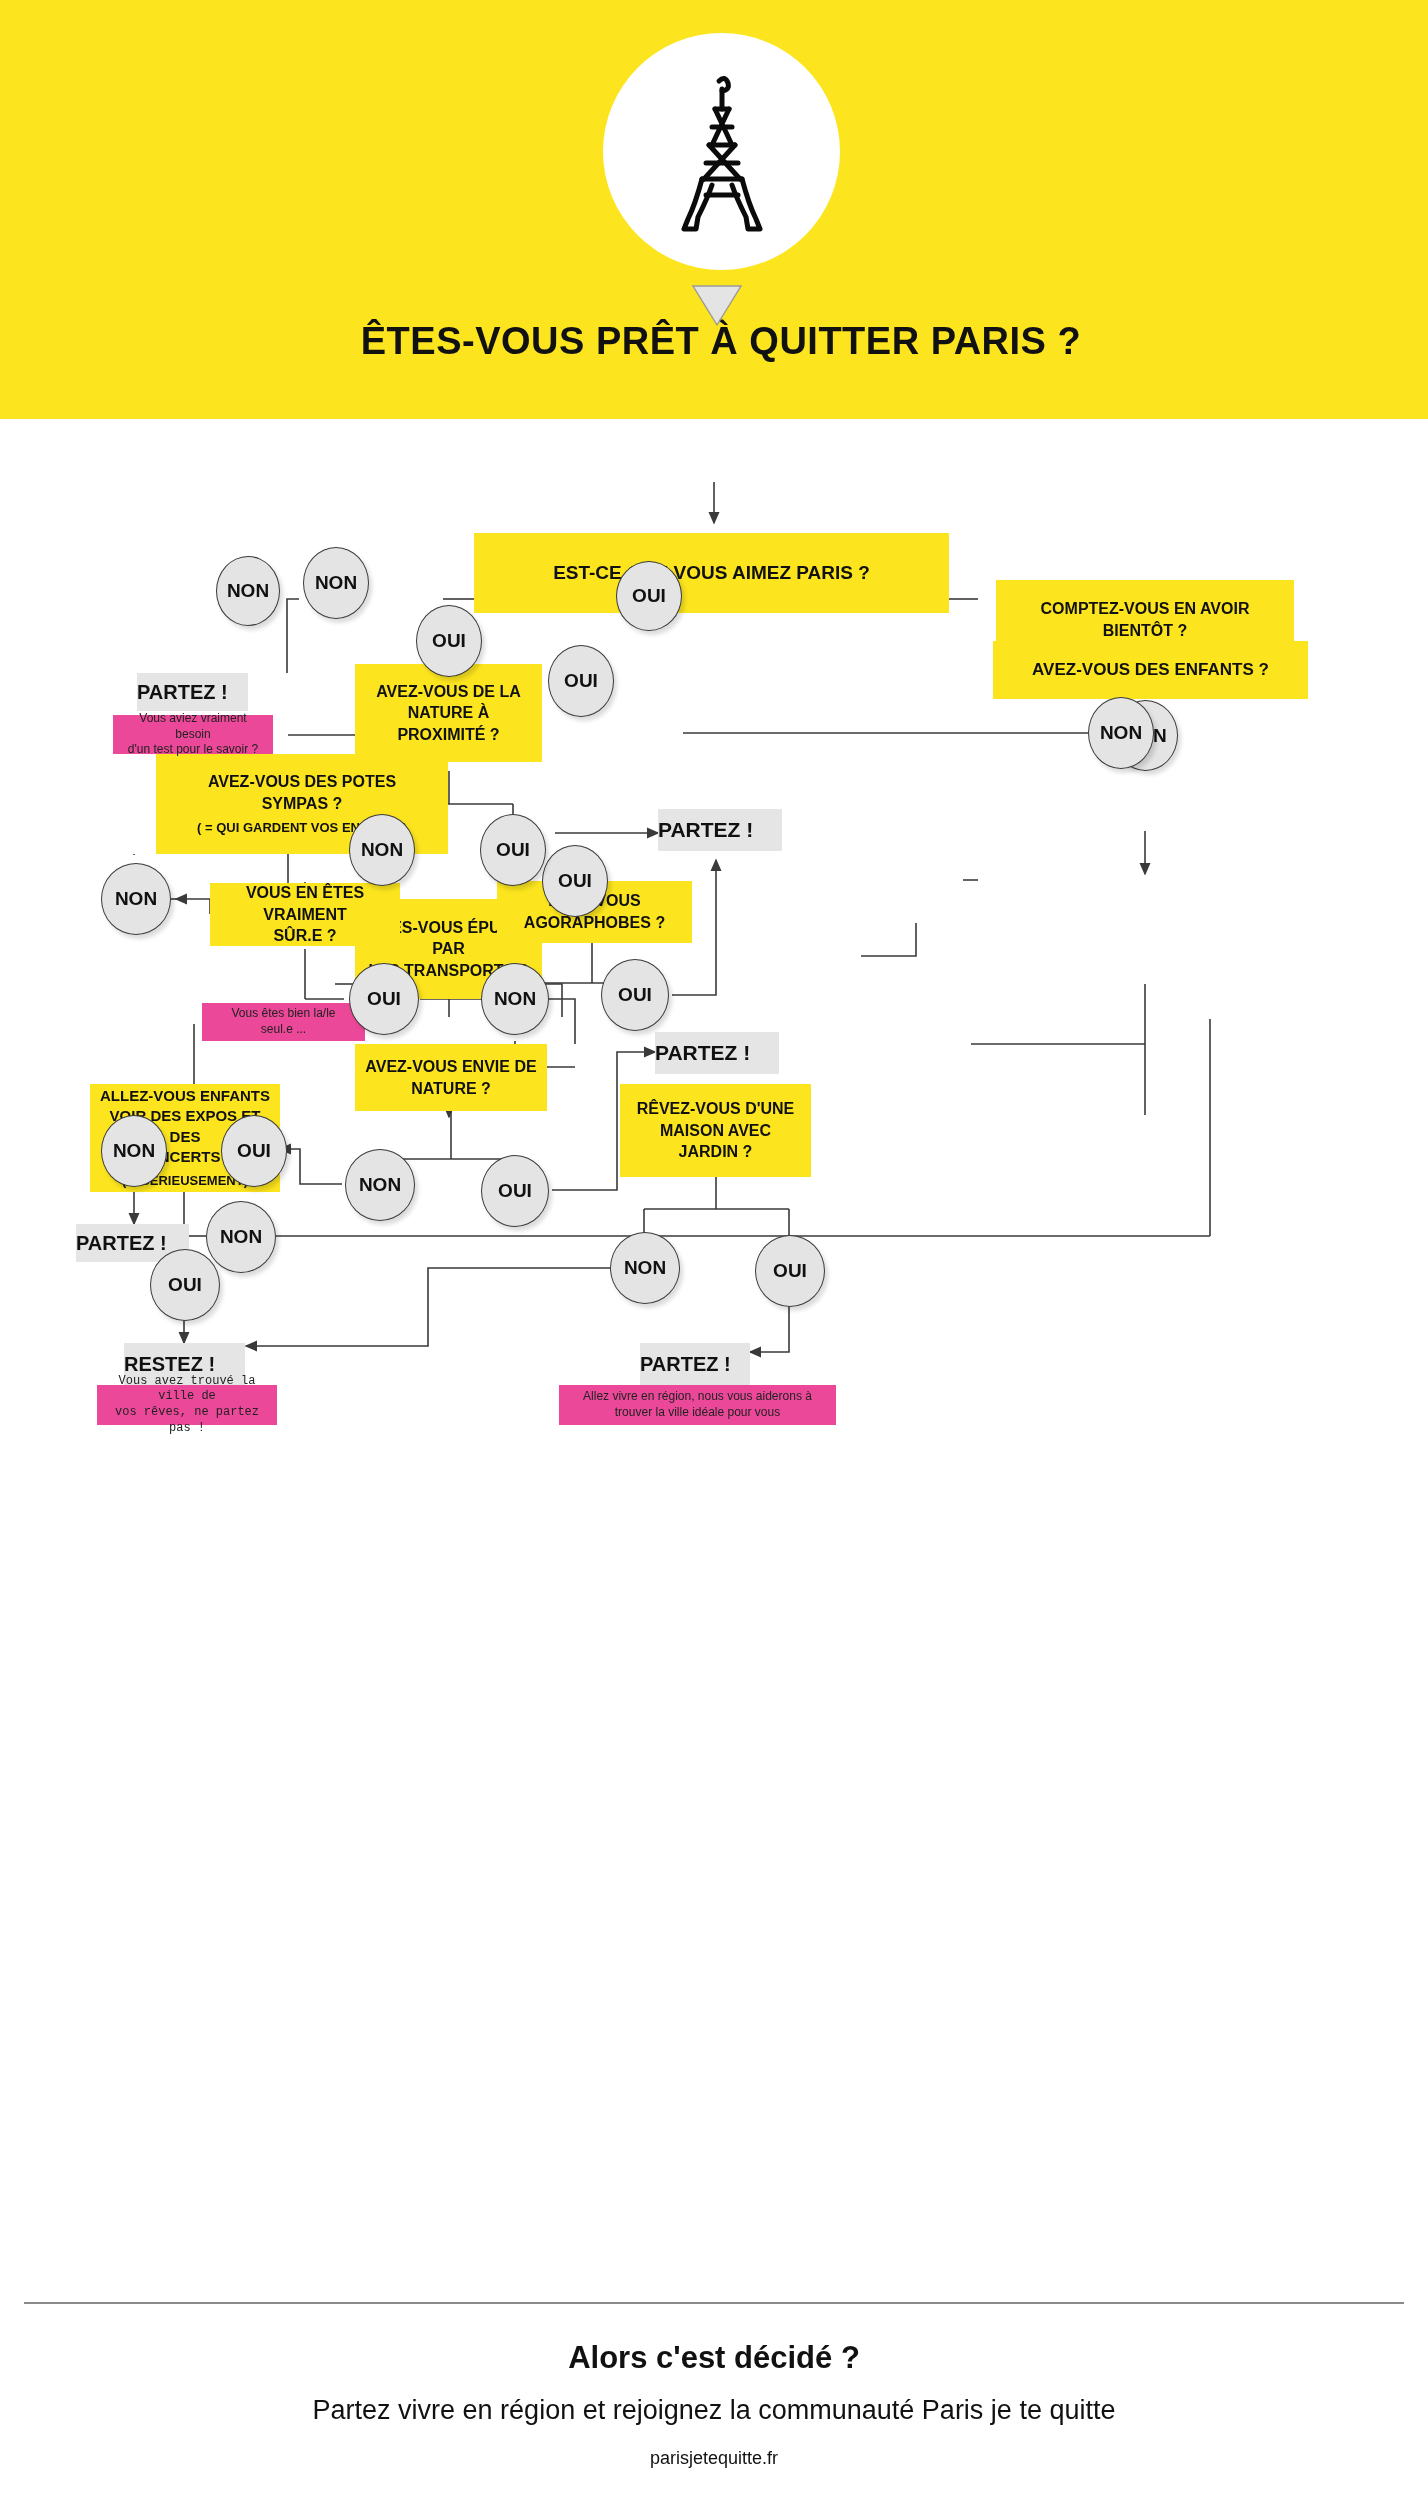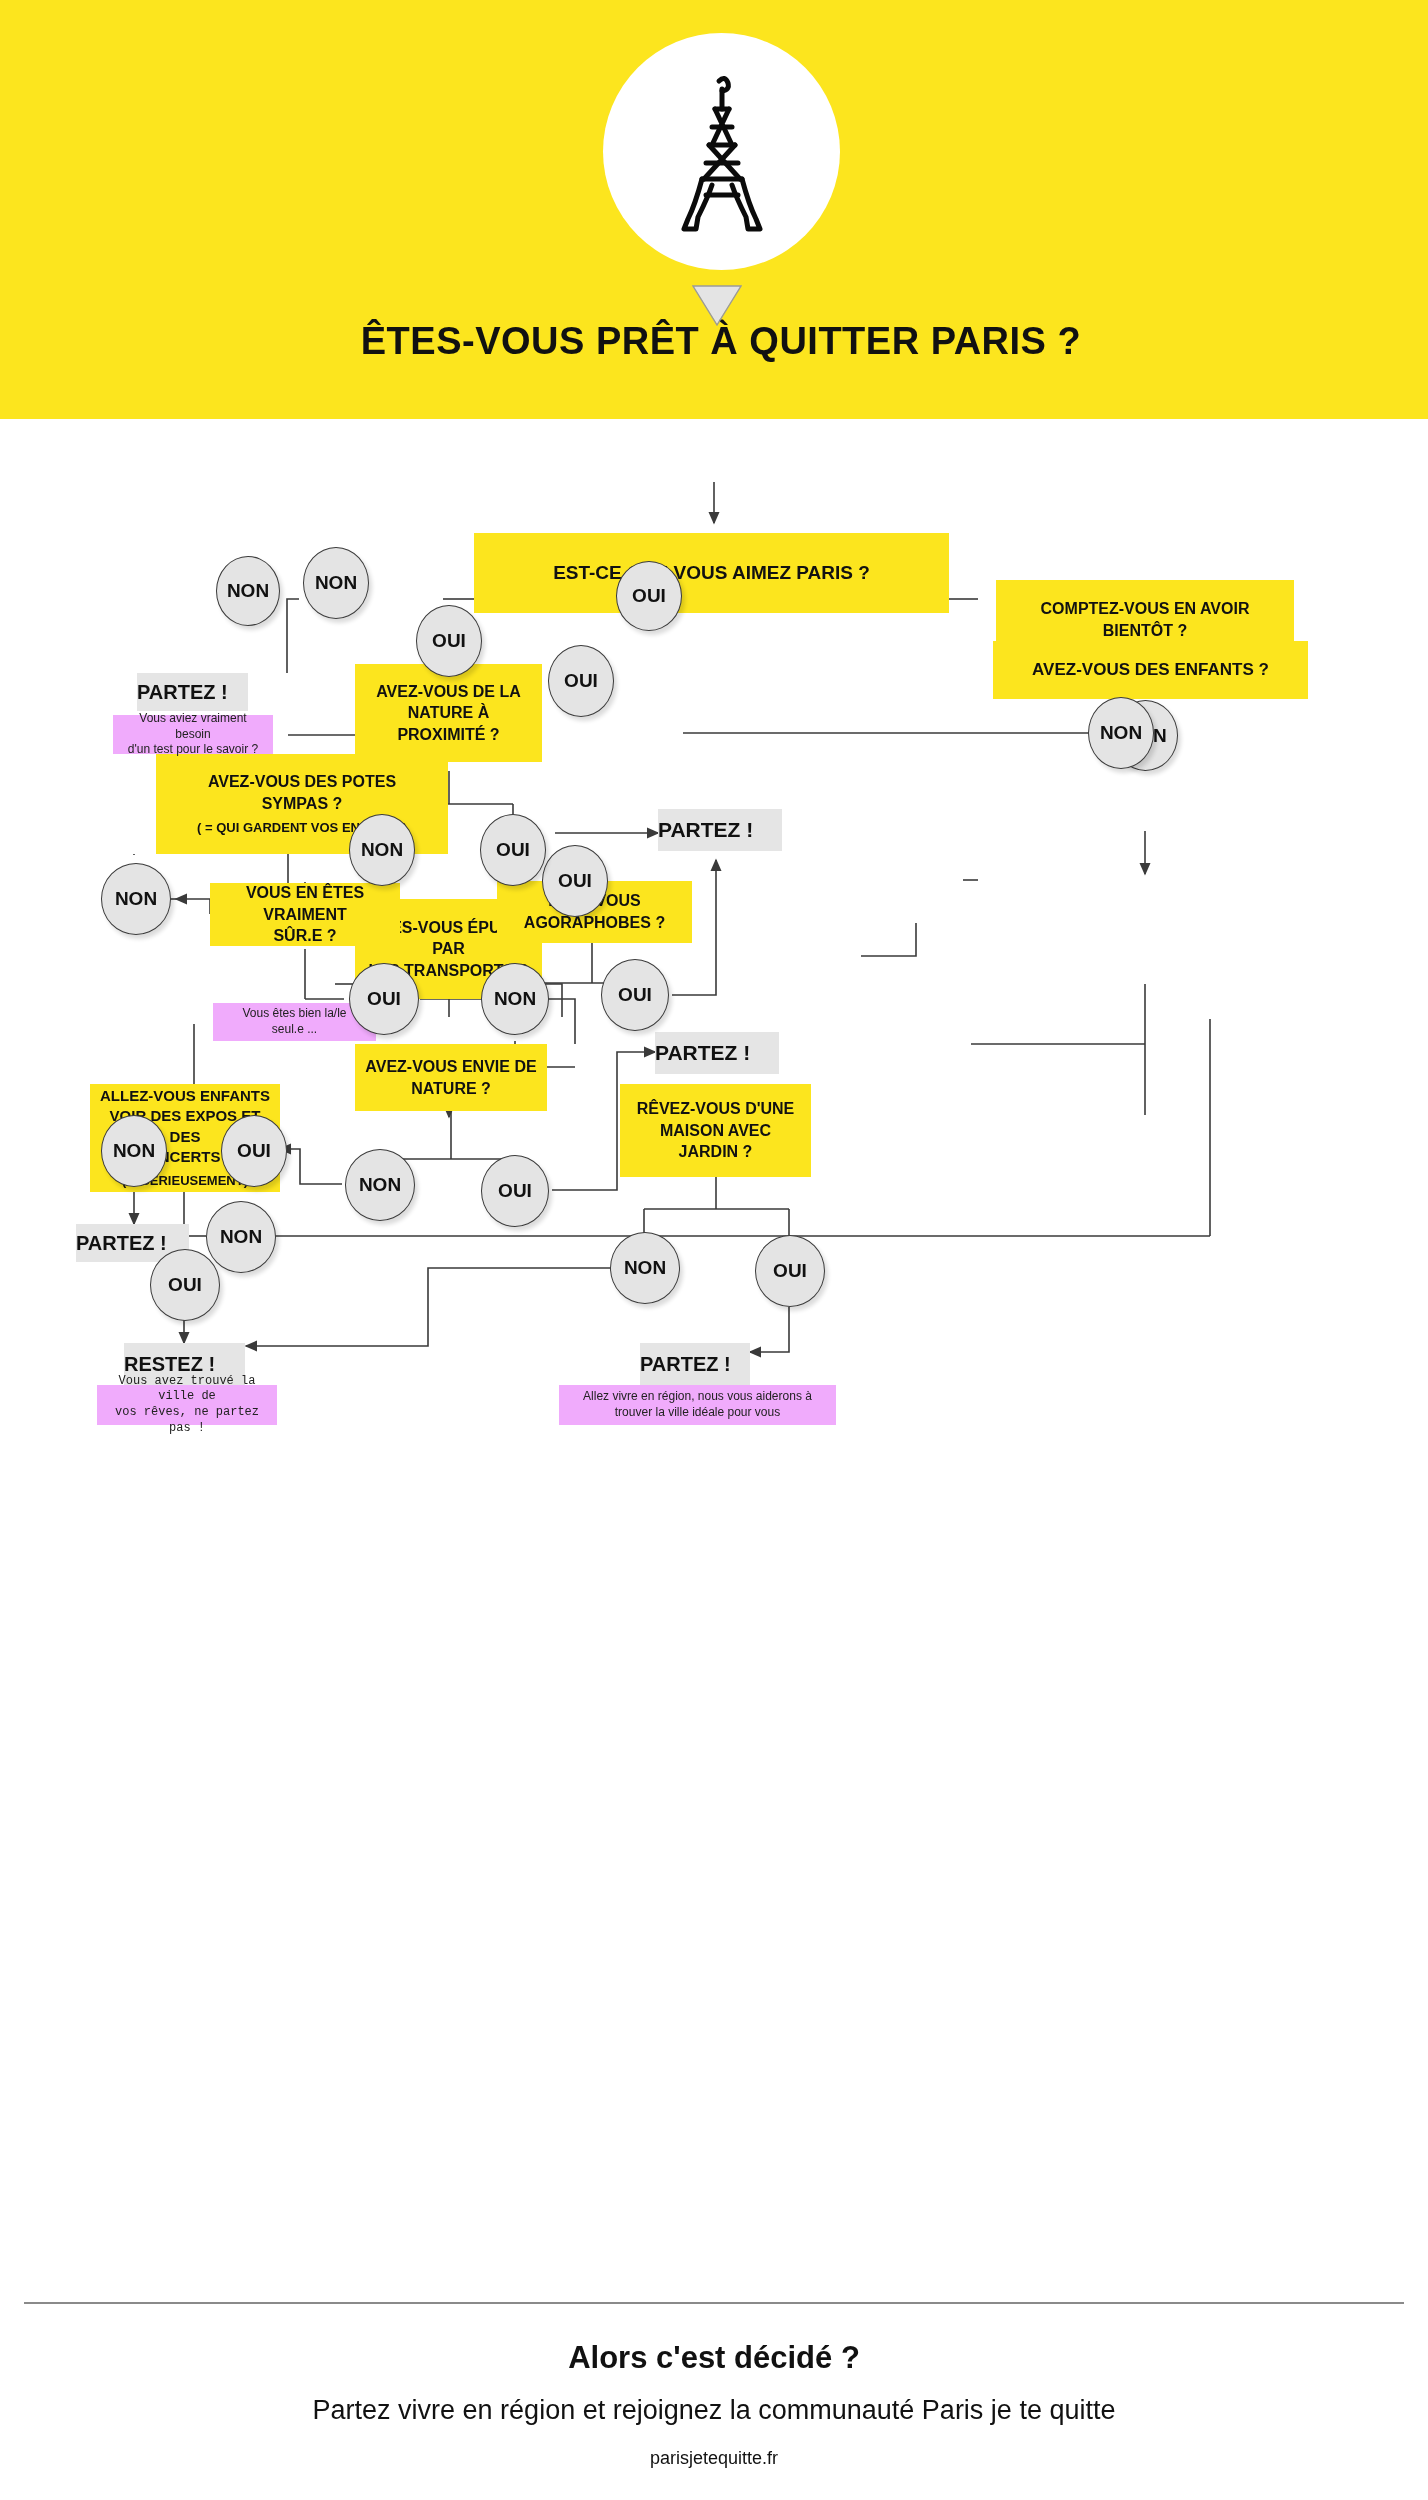--- a/index.html
+++ b/index.html
@@ -35,21 +35,21 @@
     font-weight:bold;color:#111;line-height:1.35;padding:6px 10px;
     flex-direction:column;
   }
   .qbox .sub{font-size:13px;font-weight:bold;margin-top:5px;}
   .result{
     position:absolute;background:#e5e5e5;display:flex;align-items:center;
     justify-content:flex-start;text-align:center;font-weight:bold;color:#111;
     box-sizing:border-box;
   }
   .note{
-    position:absolute;background:#f0abfc;display:flex;align-items:center;
+    position:absolute;background:#ec4899;display:flex;align-items:center;
     justify-content:center;text-align:center;color:#222;line-height:1.3;
     box-sizing:border-box;font-size:14px;padding:4px 8px;
   }
   
   .bubble{
     position:absolute;background:#E4E4E4;border:1.4px solid #3a3a3a;
     border-radius:50%;display:flex;align-items:center;justify-content:center;
     font-weight:bold;font-size:19px;color:#111;
     box-shadow:3px 4px 4px rgba(0,0,0,0.14);
     box-sizing:border-box;
@@ -303,21 +303,21 @@
     </div>
 
     <div class="result" style="left:640px;top:924px;width:110px;height:42px;font-size:20px;">
       <span>PARTEZ !</span>
     </div>
     <div class="note" style="left:559px;top:966px;width:277px;height:40px;flex-direction:column;font-size:12px;">
       <span>Allez vivre en région, nous vous aiderons à</span>
       <span>trouver la ville idéale pour vous</span>
     </div>
 
-    <div class="note" style="left:213px;top:584px;width:163px;height:38px;flex-direction:column;font-size:12px;">
+    <div class="note" style="left:202px;top:584px;width:163px;height:38px;flex-direction:column;font-size:12px;">
       <span>Vous êtes bien la/le</span>
       <span>seul.e ...</span>
     </div>
 
     <div class="bubble" style="left:216px;top:137px;width:64px;height:70px;">
       <span>NON</span>
       </div>
 
     <div class="bubble" style="left:616px;top:142px;width:66px;height:70px;">
       <span>OUI</span>

